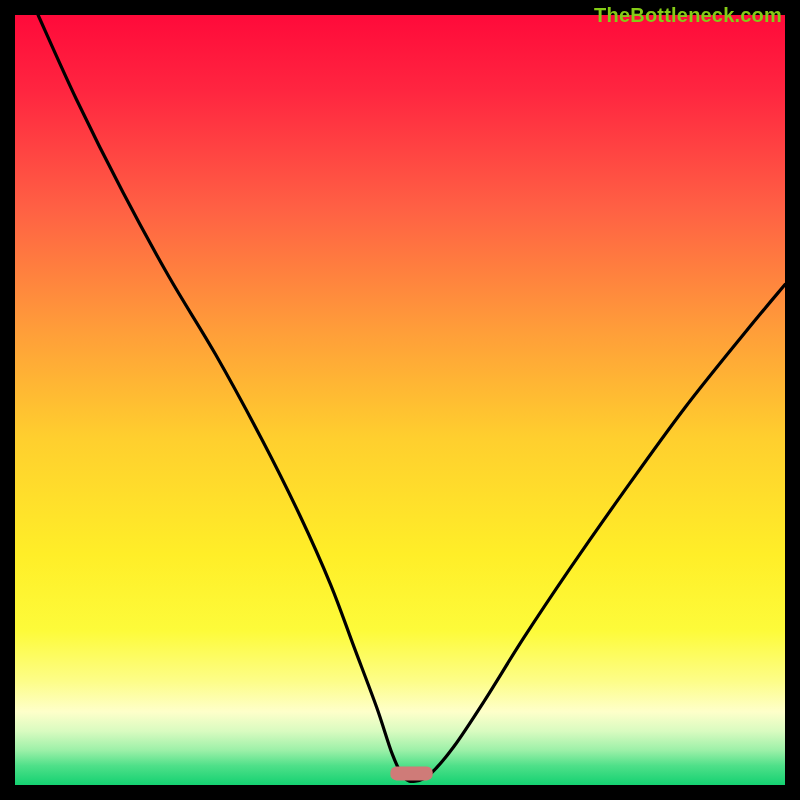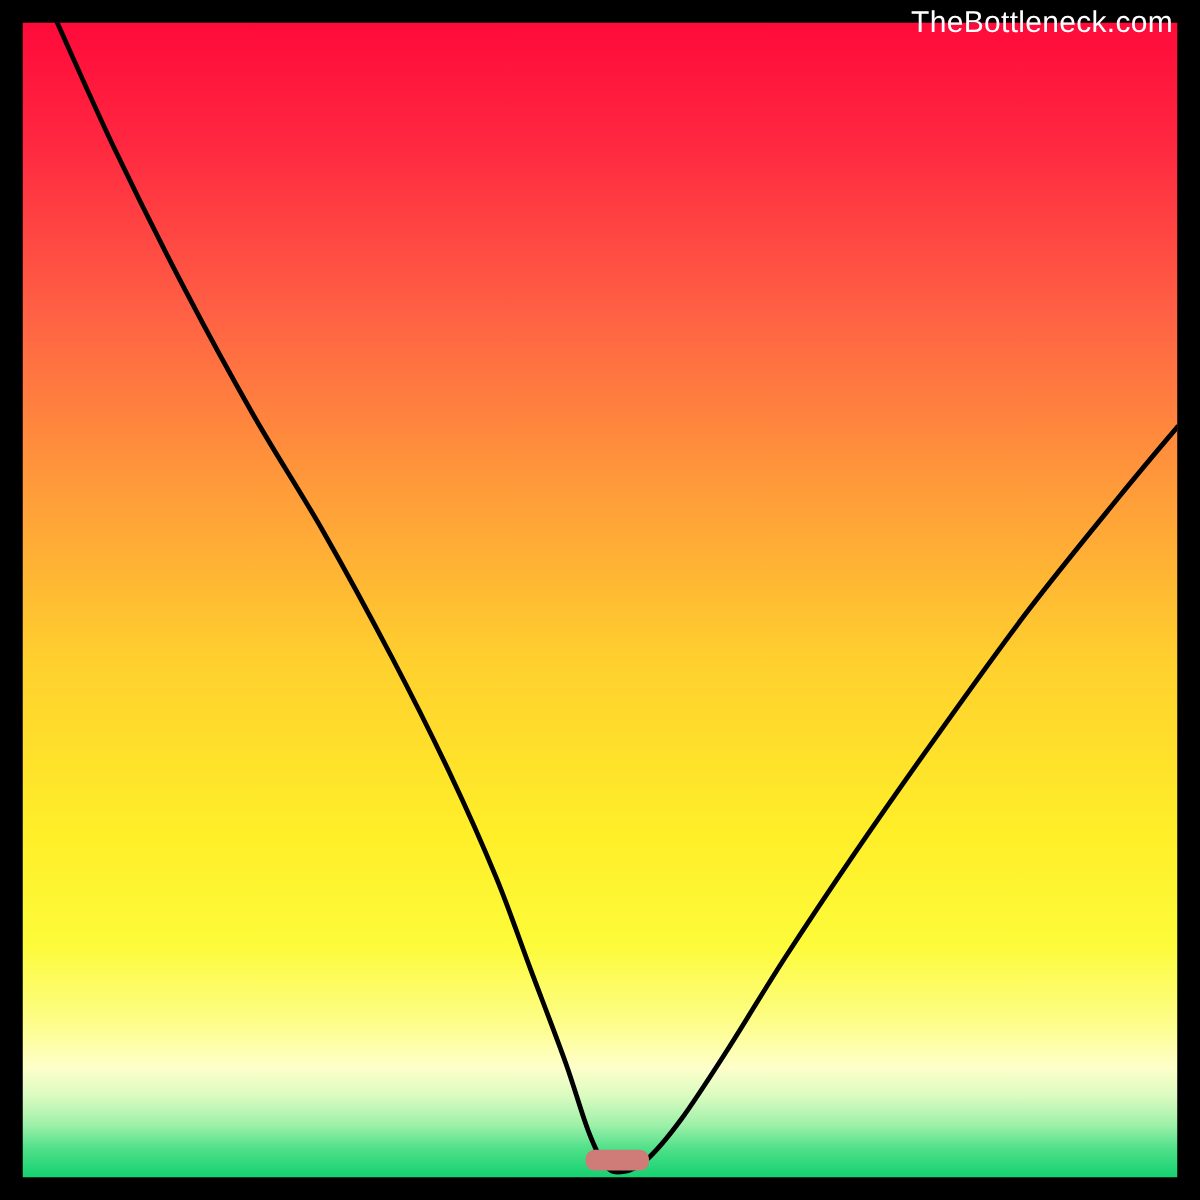--- a/index.html
+++ b/index.html
@@ -23,23 +23,23 @@
     position: absolute;
     left: 0;
     top: 0;
     width: 770px;
     height: 770px;
   }
   .watermark {
     position: absolute;
     top: 4px;
     right: 18px;
-    color: #ffffff;
+    color: #84cc16;
     font-size: 20px;
-    font-weight: 400;
+    font-weight: 700;
     letter-spacing: 0.2px;
   }
   svg { display: block; }
 </style>
 </head>
 <body>
 
 <div class="frame">
   <svg class="plot" viewBox="0 0 770 770">
     <defs>

